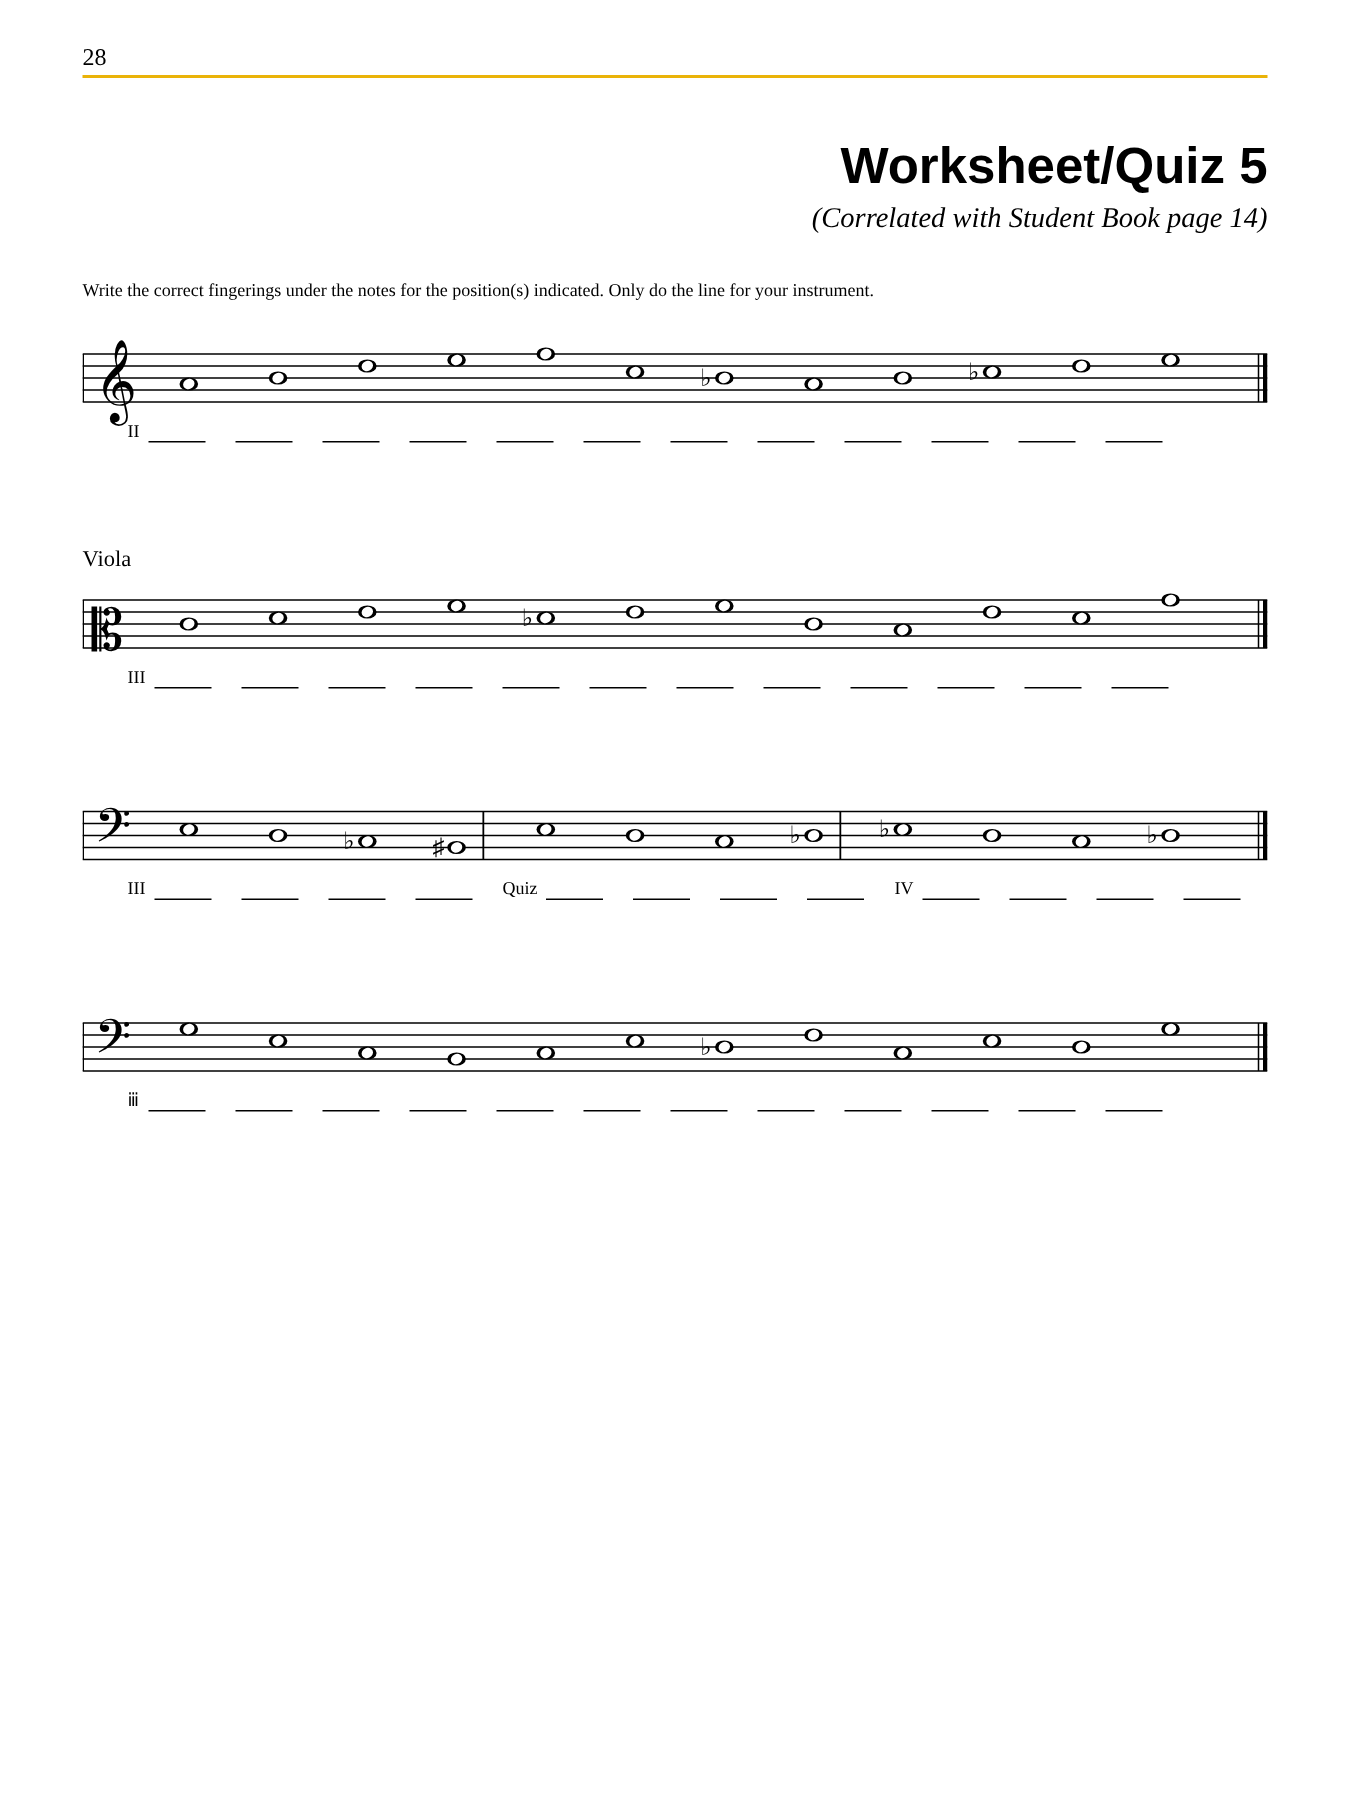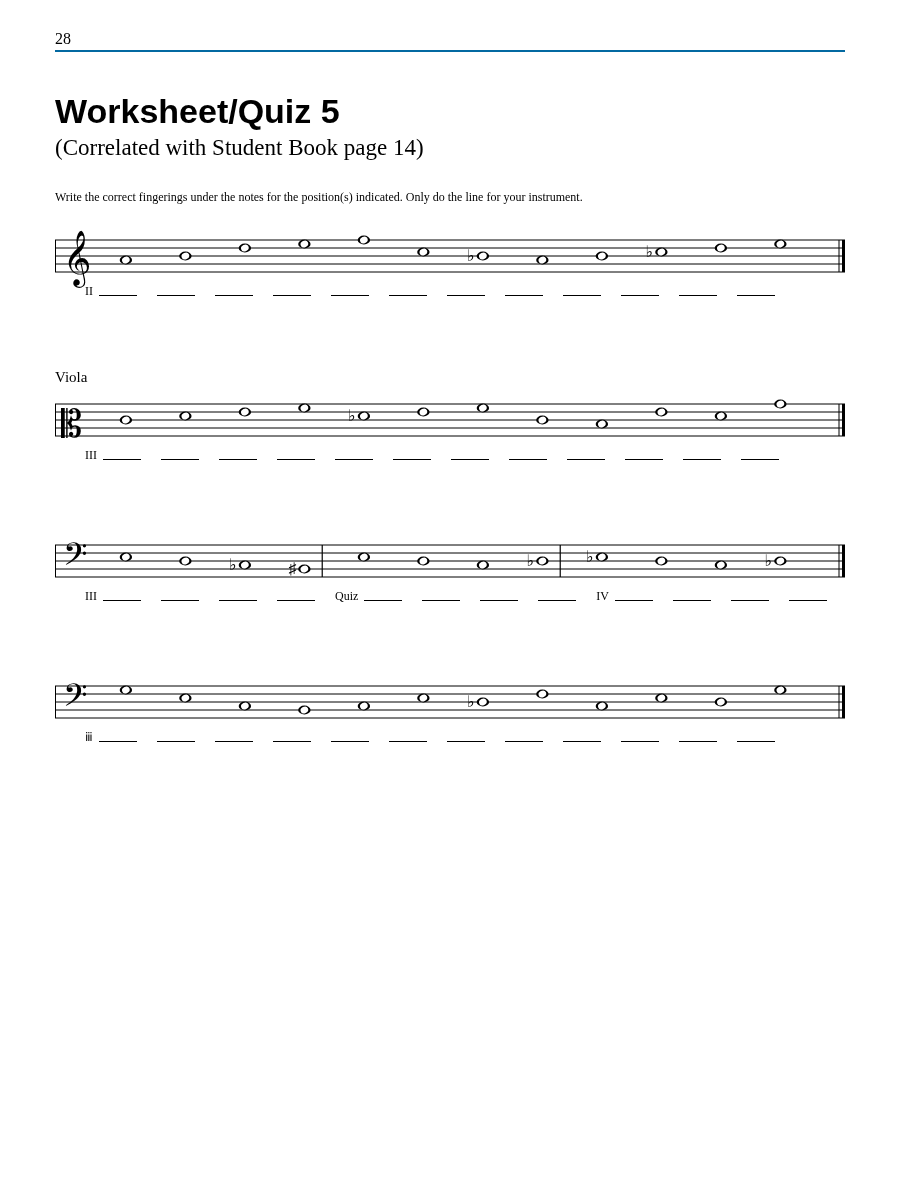--- a/index.html
+++ b/index.html
@@ -8,47 +8,48 @@
       height: 1200px;
       background: #ffffff;
       font-family: Georgia, 'Times New Roman', serif;
       color: #000;
       padding: 30px 55px 40px 55px;
       position: relative;
     }
     .header {
       display: flex;
       align-items: baseline;
-      border-bottom: 2px solid #0369a1;
+      border-bottom: 2px solid #eab308;
       padding-bottom: 2px;
       margin-bottom: 40px;
     }
     .page-number {
       font-size: 16px;
       font-weight: normal;
       width: 40px;
     }
     .header-title {
       font-style: italic;
       font-size: 16px;
       text-align: center;
       flex: 1;
     }
     .title-block {
-      text-align: left;
+      text-align: right;
       margin-bottom: 28px;
     }
     .main-title {
       font-size: 34px;
       font-weight: 700;
       font-family: Arial, Helvetica, sans-serif;
       margin-bottom: 4px;
     }
     .subtitle {
-      font-size: 23px;
+      font-size: 19px;
+      font-style: italic;
     }
     .instructions {
       font-size: 12px;
       line-height: 1.35;
       margin-bottom: 23px;
     }
     .instrument-section {
       margin-bottom: 70px;
     }
     .instrument-label {
@@ -72,21 +73,21 @@
       white-space: nowrap;
     }
     .answer-blank {
       border-bottom: 1px solid #000;
       width: 38px;
       height: 12px;
       margin-right: 20px;
     }
     .answer-seg {
       display: flex;
-      align-items: flex-start;
+      align-items: flex-end;
     }
   </style>
 </head>
 <body>
 
 <div class="header">
   <div class="page-number">28</div>
 </div>
 
 <div class="title-block">

